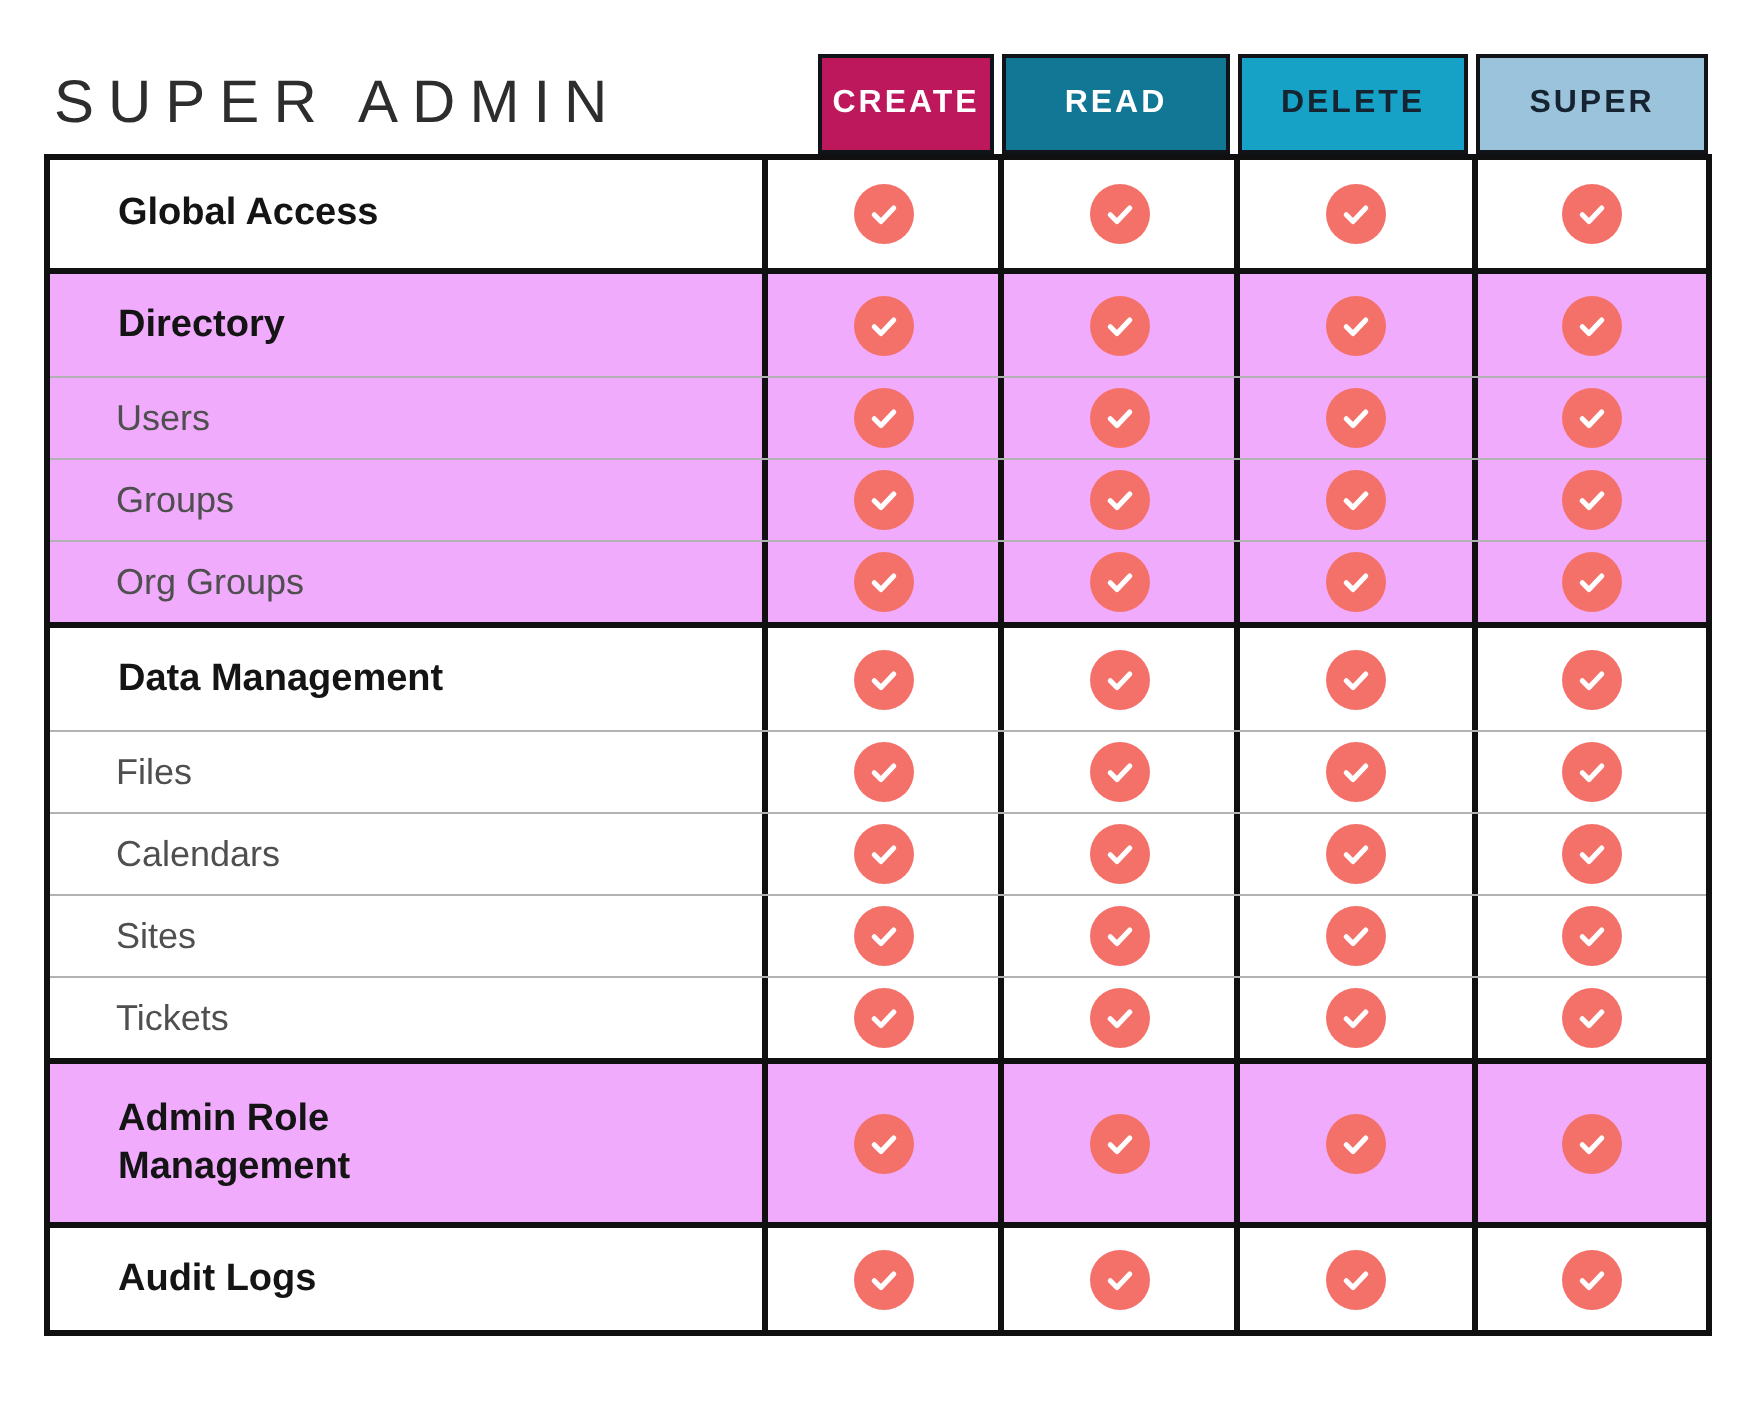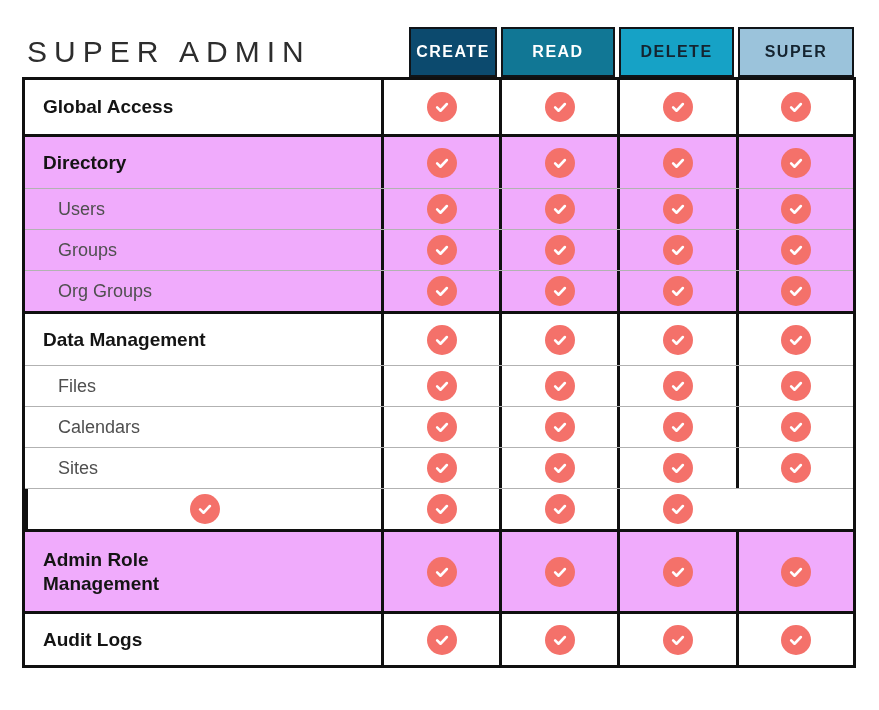--- a/index.html
+++ b/index.html
@@ -64,21 +64,21 @@
   .label-cell {
     display: flex;
     align-items: center;
     white-space: pre-line;
     line-height: 1.25;
   }
   .label-section {
     font-weight: bold;
     font-size: 19px;
     color: #141414;
-    padding-left: 18px;
+    padding-left: 34px;
   }
   .label-sub {
     font-weight: 400;
     font-size: 18px;
     color: #4f4f4f;
     padding-left: 33px;
   }
   .check-cell {
     border-left: 3px solid #101010;
     display: flex;
@@ -97,21 +97,21 @@
 </head>
 <body>
 
 <div class="page">
 
   <div class="header-grid">
     <div class="title-cell">
       <span class="page-title">SUPER ADMIN</span>
     </div>
 
-  <div class="col-header" style="background: #0c4a6e; color: rgb(255, 255, 255); margin-left: 28px;">CREATE</div>
+  <div class="col-header" style="background: #be185d; color: rgb(255, 255, 255); margin-left: 28px;">CREATE</div>
       <div class="col-header" style="background: rgb(17, 119, 149); color: rgb(255, 255, 255);">READ</div>
       <div class="col-header" style="background: rgb(22, 162, 198); color: rgb(21, 36, 48);">DELETE</div>
       <div class="col-header" style="background: rgb(155, 195, 219); color: rgb(21, 36, 48);">SUPER</div>
     </div>
 
   <div class="perm-table">
 
   <div class="row r-section first-row">
         <div class="label-cell label-section">Global Access</div>
         <div class="check-cell">
@@ -385,20 +385,21 @@
         </div>
         <div class="check-cell">
           <span class="check-circle" style="background: rgb(244, 113, 106);">
             <svg width="18" height="18" viewBox="0 0 24 24">
               <path d="M5.5 12.5l4.5 4.5 8.5-9" fill="none" stroke="#ffffff" stroke-width="3.4" stroke-linecap="round" stroke-linejoin="round"></path>
             </svg>
           </span>
         </div>
       </div>
       <div class="row r-sub thin-divider">
+        <div class="label-cell label-sub">Tickets</div>
         <div class="check-cell">
           <span class="check-circle" style="background: rgb(244, 113, 106);">
             <svg width="18" height="18" viewBox="0 0 24 24">
               <path d="M5.5 12.5l4.5 4.5 8.5-9" fill="none" stroke="#ffffff" stroke-width="3.4" stroke-linecap="round" stroke-linejoin="round"></path>
             </svg>
           </span>
         </div>
         <div class="check-cell">
           <span class="check-circle" style="background: rgb(244, 113, 106);">
             <svg width="18" height="18" viewBox="0 0 24 24">

